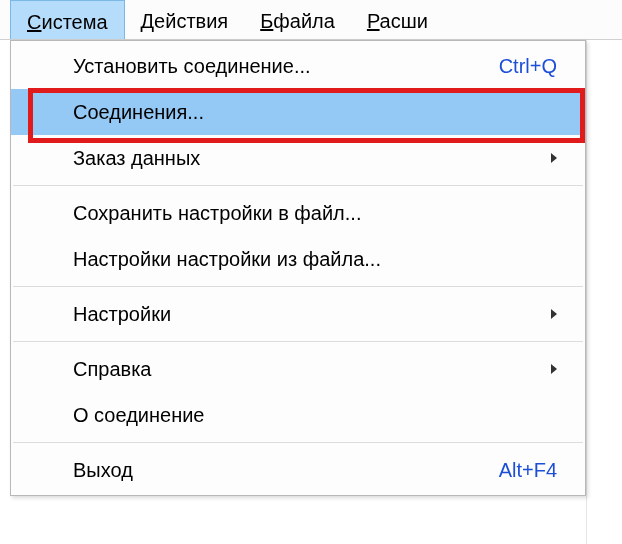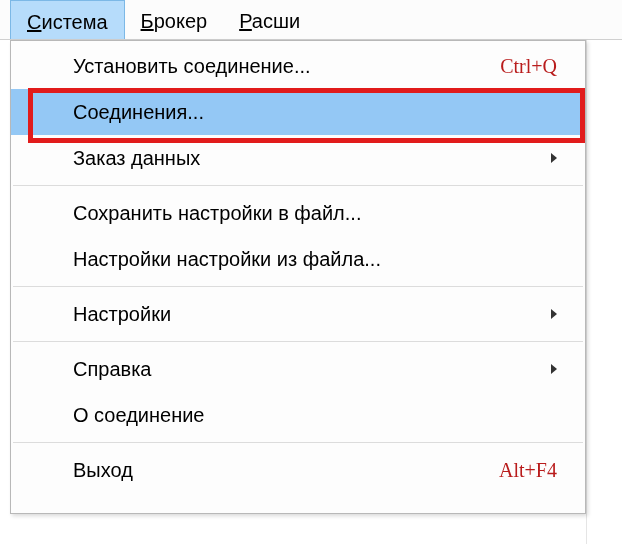--- a/index.html
+++ b/index.html
@@ -40,42 +40,41 @@
   
   .dropdown {
     position: absolute;
     left: 10px;
     top: 40px;
     width: 576px;
     background: #fdfdfd;
     border: 1px solid #b8b8b8;
     box-shadow: 2px 2px 4px rgba(0,0,0,0.15);
     padding-top: 2px;
-    padding-bottom: 20px;
+    padding-bottom: 2px;
   }
 
   .menu-item {
     display: flex;
     align-items: center;
     height: 46px;
     padding: 0 22px 0 62px;
     position: relative;
   }
   .menu-item.selected {
     background: #94c8f5;
   }
   .menu-label {
     flex: 1 1 auto;
     white-space: nowrap;
   }
   .menu-shortcut {
     flex: 0 0 auto;
-    color: #b91c1c;
+    color: #1d4ed8;
     padding-right: 6px;
-    font-family: Liberation Serif, serif;
   }
   .submenu-chevron {
     flex: 0 0 auto;
     width: 14px;
     text-align: right;
     color: #222;
   }
   .submenu-chevron svg { display:block; }
 
   .separator {
@@ -106,21 +105,22 @@
     background: #fff;
     border-left: 1px solid #e5e5e5;
     z-index: -1;
   }
 </style>
 </head>
 <body>
 
 <div class="menubar" id="menubar">
     <div class="menubar-item active"><span></span><span class="mnemonic">С</span><span>истема</span></div>
-    <div class="menubar-item"><span></span><span class="mnemonic">Б</span><span>рокер</span></div>
+    <div class="menubar-item"><span></span><span class="mnemonic">Д</span><span>ействия</span></div>
+    <div class="menubar-item"><span></span><span class="mnemonic">Б</span><span>файла</span></div>
     <div class="menubar-item"><span></span><span class="mnemonic">Р</span><span>асши</span></div>
   </div>
 
 <div class="dropdown" id="dropdown">
     <div class="menu-item">
       <span class="menu-label">Установить соединение...</span>
       <span class="menu-shortcut">Ctrl+Q</span>
     </div>
     <div class="menu-item selected">
       <span class="menu-label">Соединения...</span>

